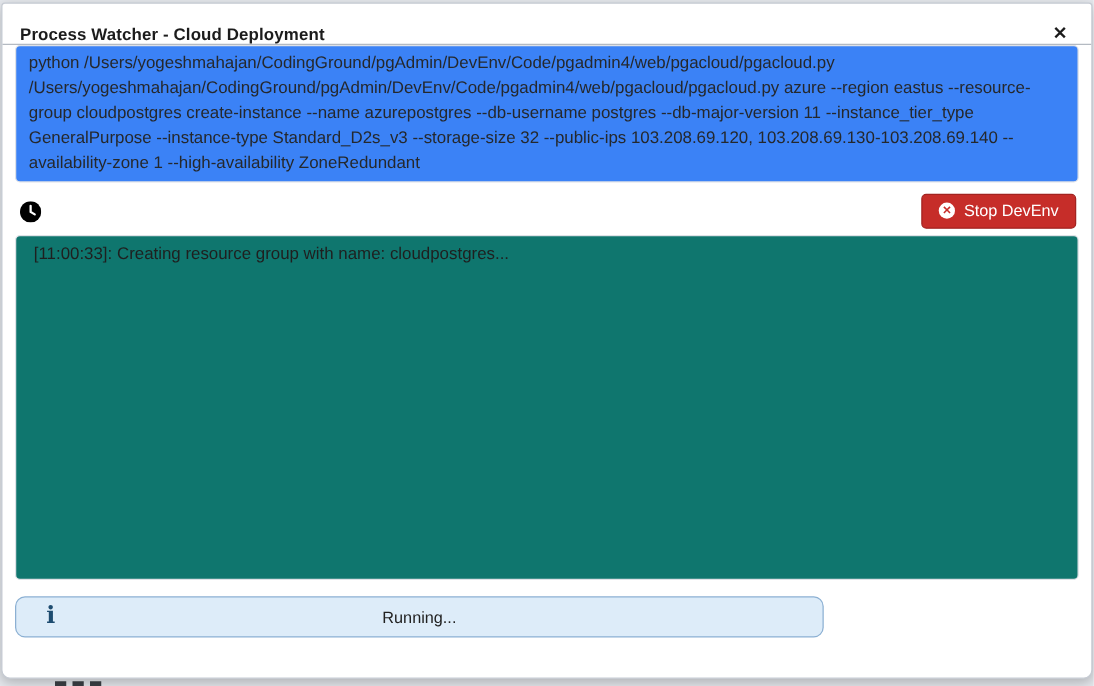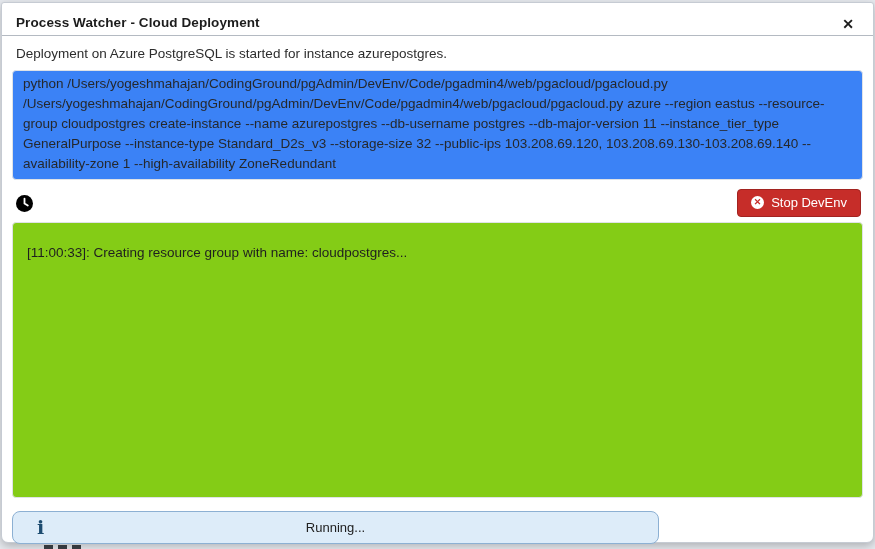--- a/index.html
+++ b/index.html
@@ -21,22 +21,22 @@
     position: absolute; left: 1px; right: 1px; top: 2px; bottom: 6px;
     background: #ffffff;
     border: 1px solid #c6cbd3;
     border-radius: 3px 3px 7px 7px;
     box-shadow: 0 3px 10px rgba(0,0,0,0.25);
     display: flex; flex-direction: column;
   }
 
   .dialog-header {
     height: 33px; flex: 0 0 33px;
-    display: flex; align-items: flex-start; justify-content: space-between;
-    padding: 12px 15px 0 14px;
+    display: flex; align-items: flex-end; justify-content: space-between;
+    padding: 2px 15px 0 14px;
     border-bottom: 1px solid #b4bac2;
   }
   .dialog-title { font-size: 13.5px; font-weight: 600; color: #1c1c1c; letter-spacing: .1px; }
   .close-btn {
     background: none; border: none; cursor: pointer;
     font-size: 14px; font-weight: 700; color: #1b1b1b;
     line-height: 1; padding: 2px 4px;
     font-family: "Liberation Sans", sans-serif;
   }
 
@@ -78,23 +78,23 @@
     width: 13px; height: 13px; border-radius: 50%;
     background: #ffffff; color: #c62d29;
     display: inline-flex; align-items: center; justify-content: center;
     font-size: 9px; font-weight: 700; line-height: 1;
   }
 
   .log-panel {
     border: 1px solid #dfe2e7;
     border-radius: 4px;
     height: 276px;
-    padding: 20px 14px;
+    padding: 4px 14px;
     font-size: 13.5px; line-height: 20px; color: #1f1f1f;
-    overflow-y: auto; background: #84cc16;
+    overflow-y: auto; background: #0f766e;
   }
   .log-line { white-space: pre-wrap; }
 
   .footer-row {
     margin-top: 13px;
     display: flex; align-items: center;
   }
   .running-alert {
     position: relative;
     flex: 0 0 647px; height: 33px;
@@ -125,21 +125,20 @@
 
 <div class="dialog">
 
   <div class="dialog-header">
     <span class="dialog-title">Process Watcher - Cloud Deployment</span>
     <button class="close-btn">✕</button>
   </div>
 
   <div class="dialog-body">
 
-    <div class="status-message">Deployment on Azure PostgreSQL is started for instance azurepostgres.</div>
 
     <div class="command-box">python /Users/yogeshmahajan/CodingGround/pgAdmin/DevEnv/Code/pgadmin4/web/pgacloud/pgacloud.py /Users/yogeshmahajan/CodingGround/pgAdmin/DevEnv/Code/pgadmin4/web/pgacloud/pgacloud.py azure --region eastus --resource-group cloudpostgres create-instance --name azurepostgres --db-username postgres --db-major-version 11 --instance_tier_type GeneralPurpose --instance-type Standard_D2s_v3 --storage-size 32 --public-ips 103.208.69.120, 103.208.69.130-103.208.69.140 --availability-zone 1 --high-availability ZoneRedundant</div>
 
     <div class="status-row">
       <span class="clock-icon">
         <svg width="17" height="17" viewBox="0 0 16 16" aria-hidden="true">
           <circle cx="8" cy="8" r="8" fill="#000000"></circle>
           <path d="M8 3.4 L8 8 L11.1 9.9" stroke="#ffffff" stroke-width="1.7" fill="none" stroke-linecap="round"></path>
         </svg>
       </span>

